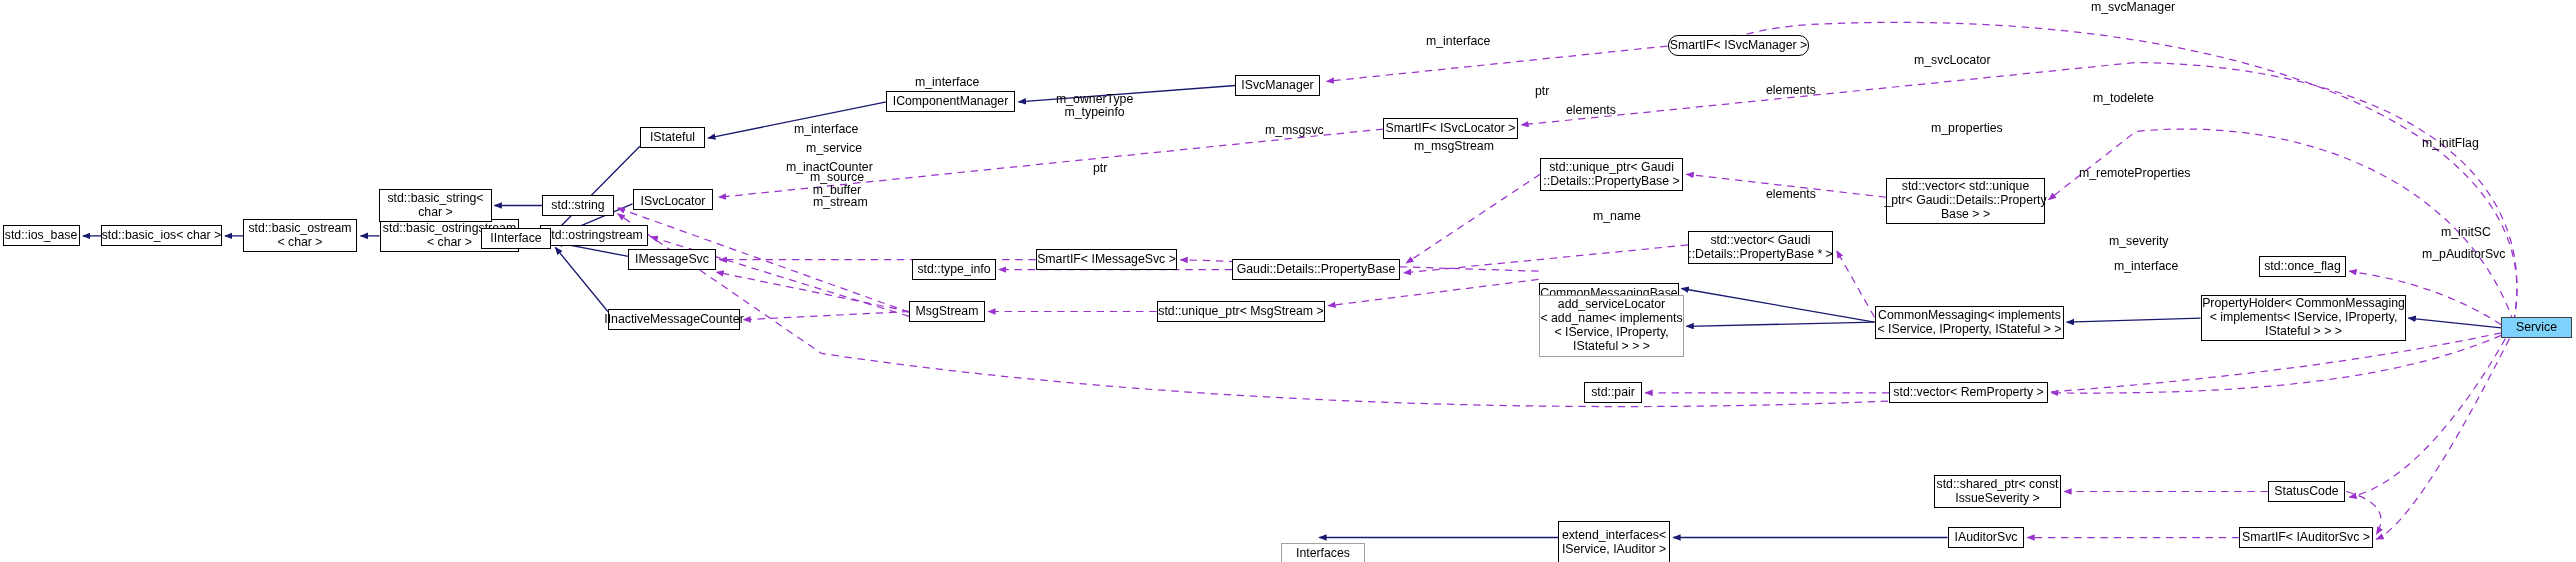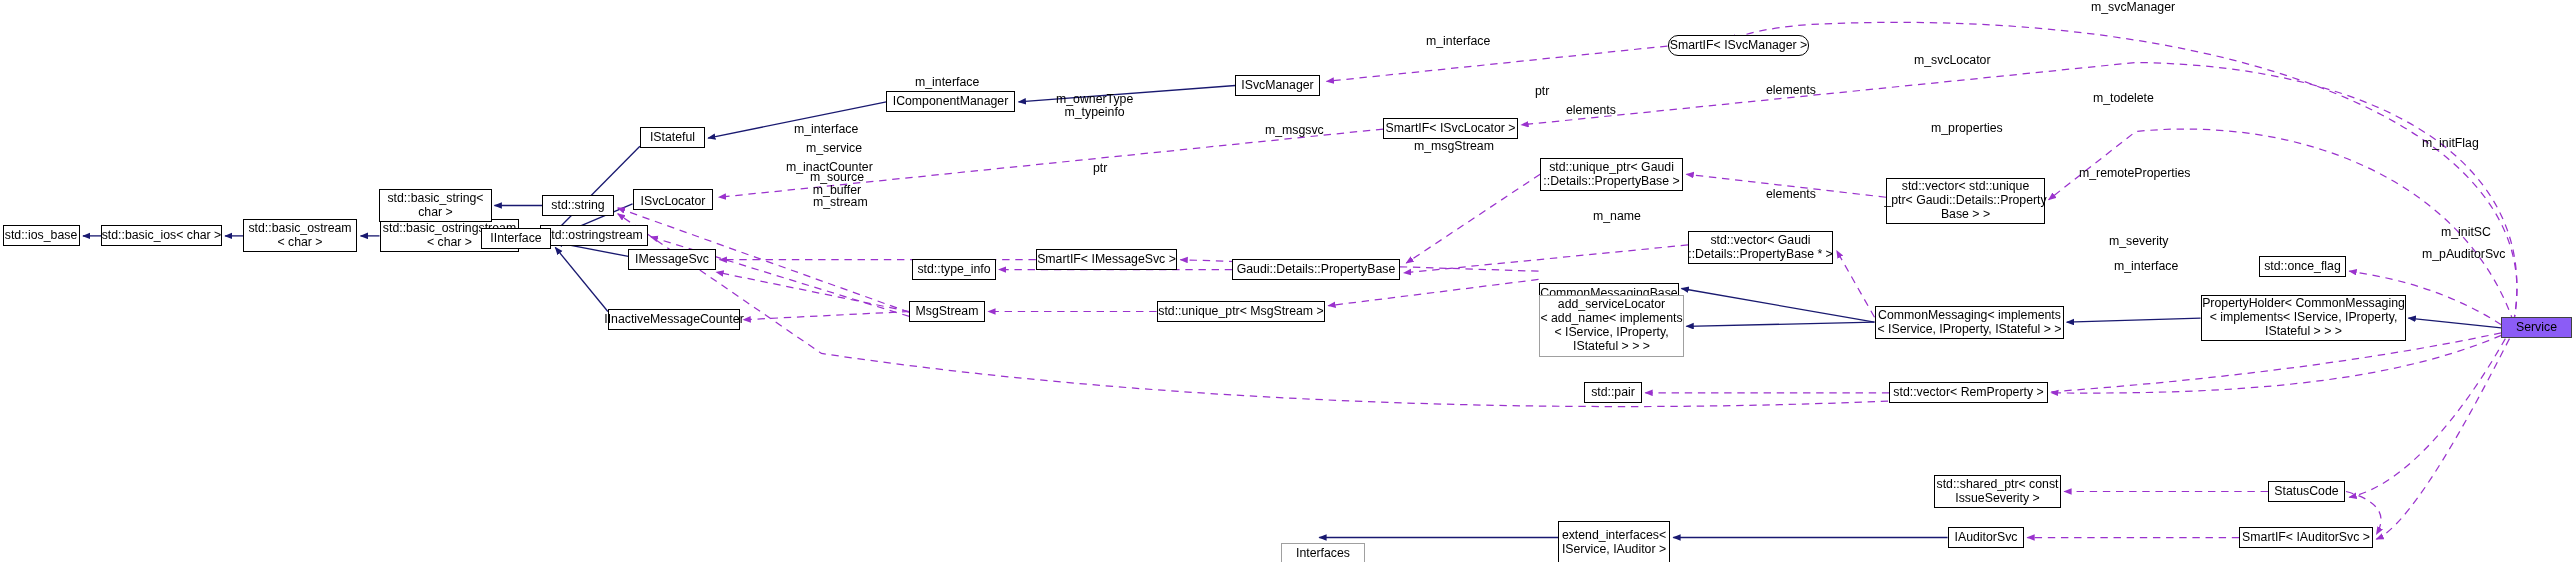--- a/index.html
+++ b/index.html
@@ -3,21 +3,21 @@
 <meta charset="utf-8">
 <style>
   html,body{margin:0;padding:0;background:#ffffff;}
   #stage{position:relative;width:2576px;height:563px;background:#ffffff;
          font-family:"Liberation Sans","DejaVu Sans",sans-serif;overflow:hidden;}
   svg.edges{position:absolute;left:0;top:0;width:2576px;height:563px;}
   .node{position:absolute;box-sizing:border-box;background:#ffffff;
         border:0.8px solid #000000;display:flex;align-items:center;justify-content:center;
         text-align:center;line-height:1.12;color:#000000;font-size:12.3px;
         padding:0.8px 4.1px;white-space:pre;}
-  .node.current{background:#8b5cf6;border:0.8px solid #404040;}
+  .node.current{background:#7dd3fc;border:0.8px solid #404040;}
   .node.trunc{border:0.8px solid #a0a0a0;}
   .edgelabel{position:absolute;font-size:12.3px;color:#000000;white-space:pre;
              background:transparent;line-height:1.05;text-align:center;}
 </style>
 </head>
 <body>
 
 <div id="stage">
 
   <svg class="edges" viewBox="0 0 3136 685" preserveAspectRatio="none">

